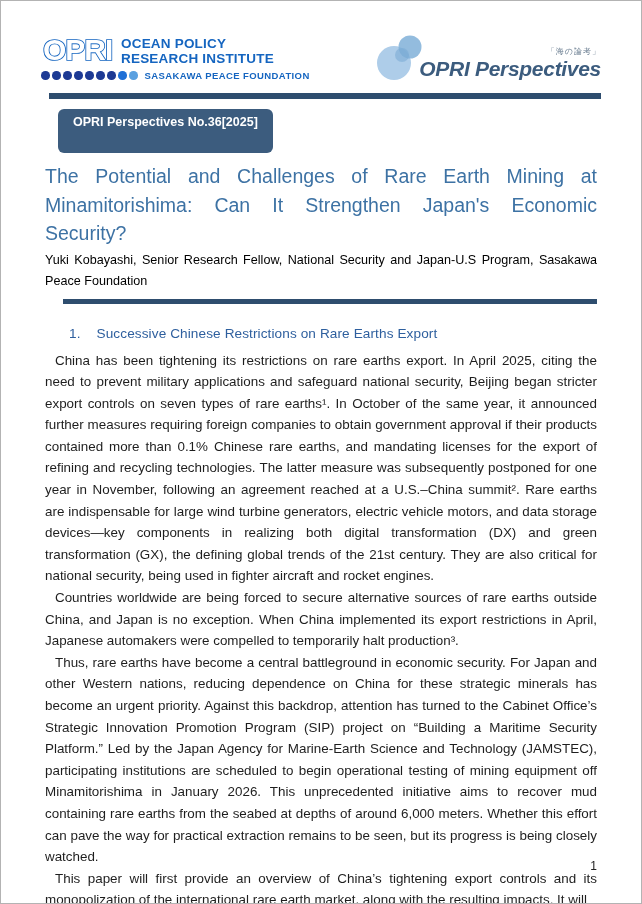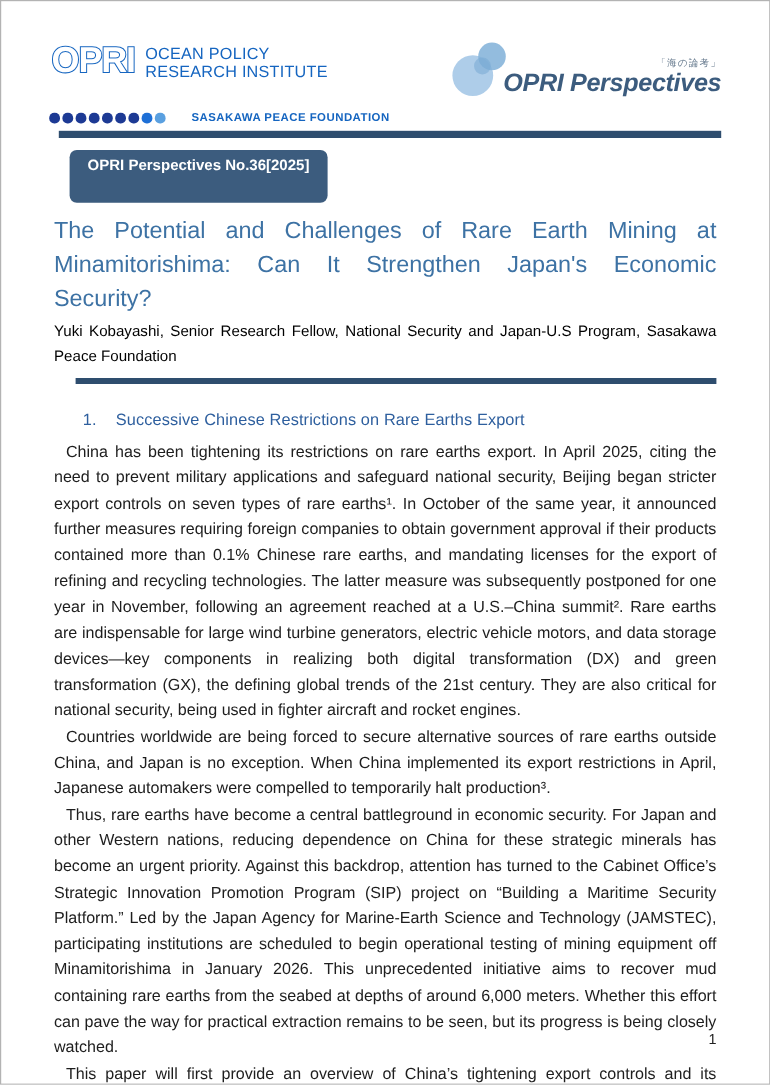--- a/index.html
+++ b/index.html
@@ -17,24 +17,24 @@
   .header-top { display:flex; justify-content:space-between; align-items:flex-start; }
   .brand-left {}
   .brand-row { display:flex; align-items:center; gap:8px; }
   .opri-mark svg text{
     font-family:"Liberation Sans",sans-serif;
     font-weight:bold; font-size:30px; letter-spacing:-1px;
     fill:#ffffff; stroke:var(--brand-blue,#1565c0); stroke-width:1.7px;
     paint-order:stroke fill;
   }
   .institute-text {
-    color:var(--brand-blue,#1565c0); font-weight:normal;
+    color:var(--brand-blue,#1565c0); font-weight:bold;
     font-size:13.5px; line-height:15px; letter-spacing:.2px;
   }
-  .foundation-row { display:flex; align-items:center; gap:22px; margin-top:22px;justify-content:center; }
+  .foundation-row { display:flex; align-items:center; gap:7px; margin-top:0;justify-content:center; }
   .dots { display:flex; gap:2.5px; align-items:center; }
   .dot { width:8.5px; height:8.5px; border-radius:50%; display:inline-block; }
   .foundation-name {
     font-size:9.5px; font-weight:bold; color:var(--brand-blue,#1565c0); letter-spacing:.4px;
   }
   .brand-right { display:flex; align-items:center; margin-top:2px; }
   .bubbles { margin-right:-6px; }
   .persp-text-wrap { padding-top:6px; }
   .persp-jp { font-size:8px; color:#64788c; text-align:right; line-height:10px; letter-spacing:1px; }
   .persp-title {

